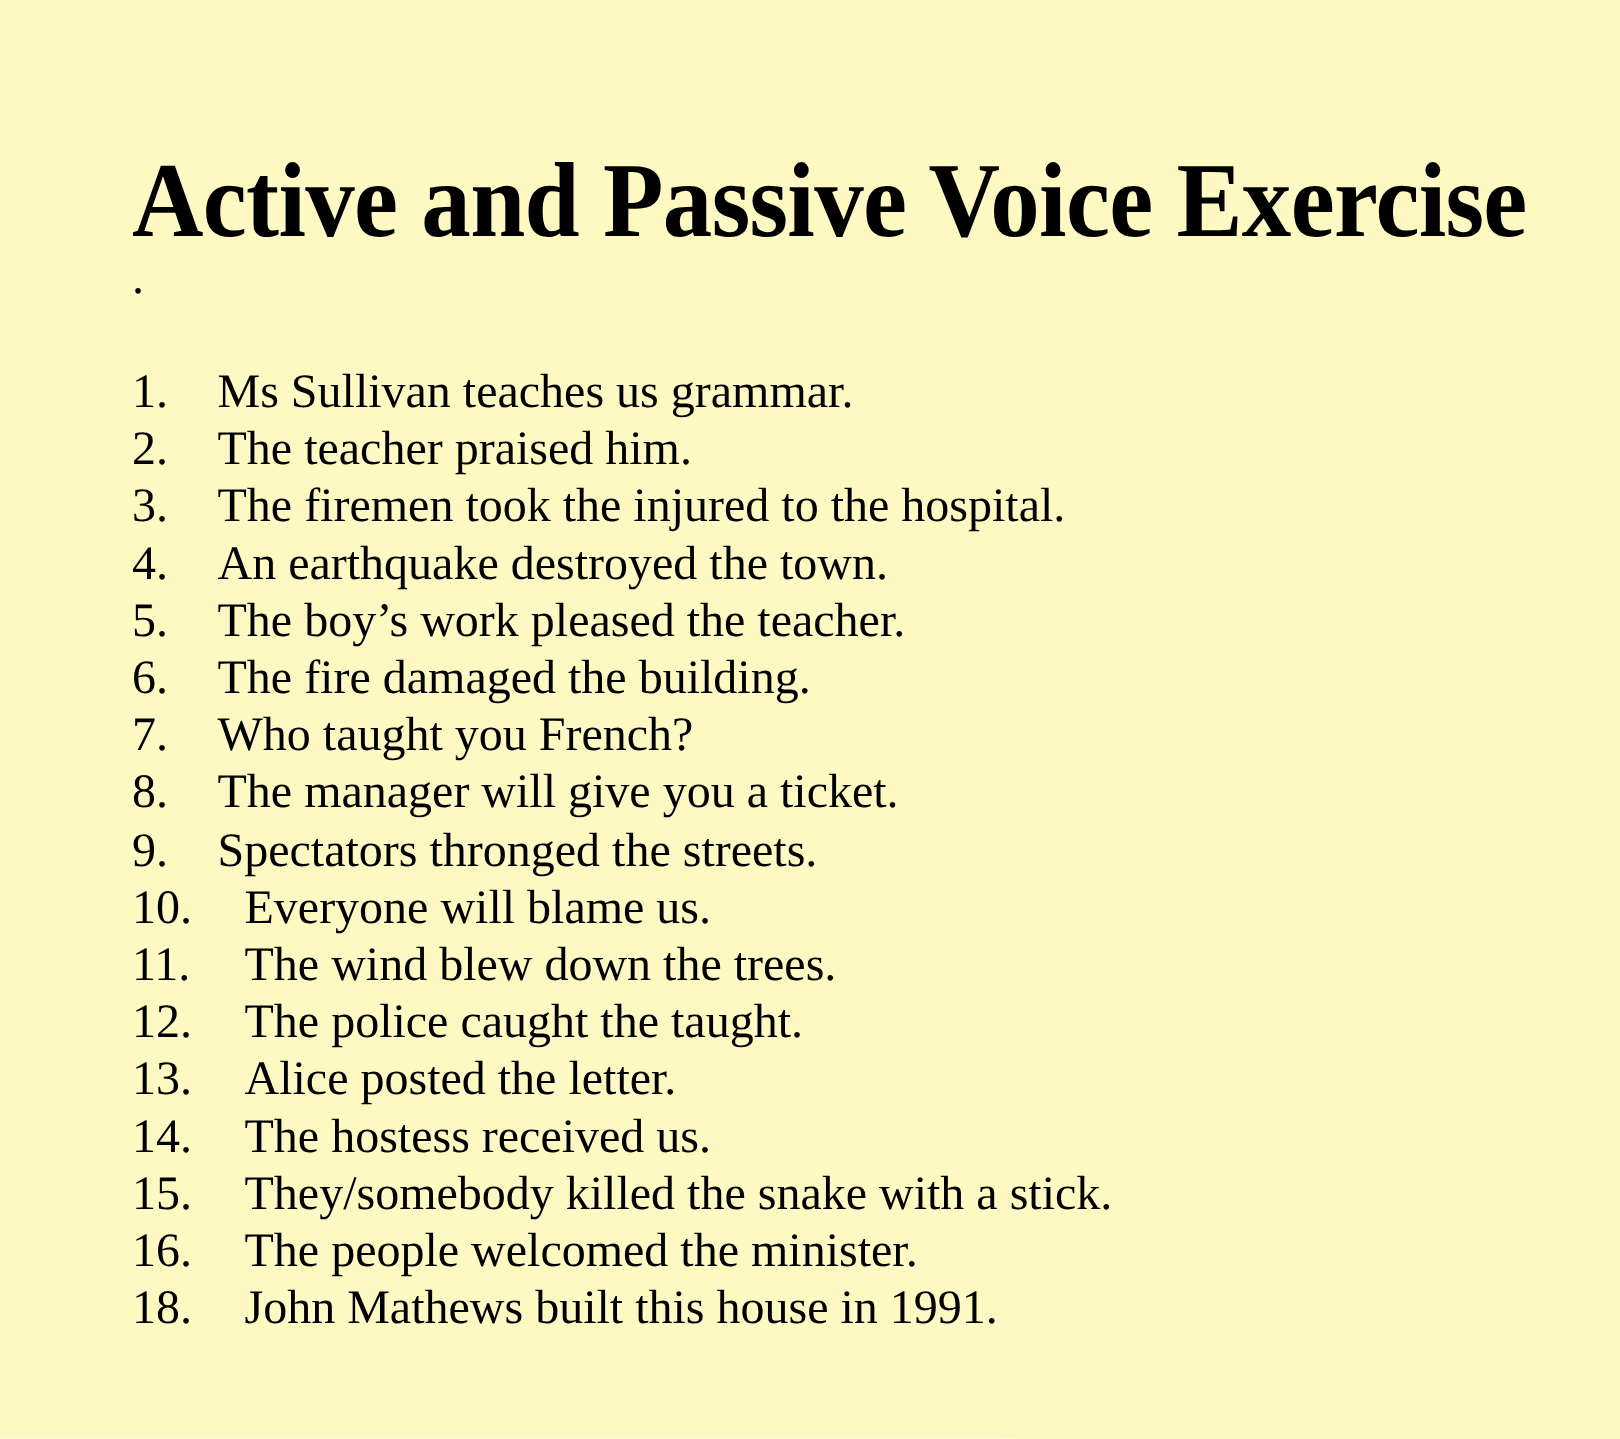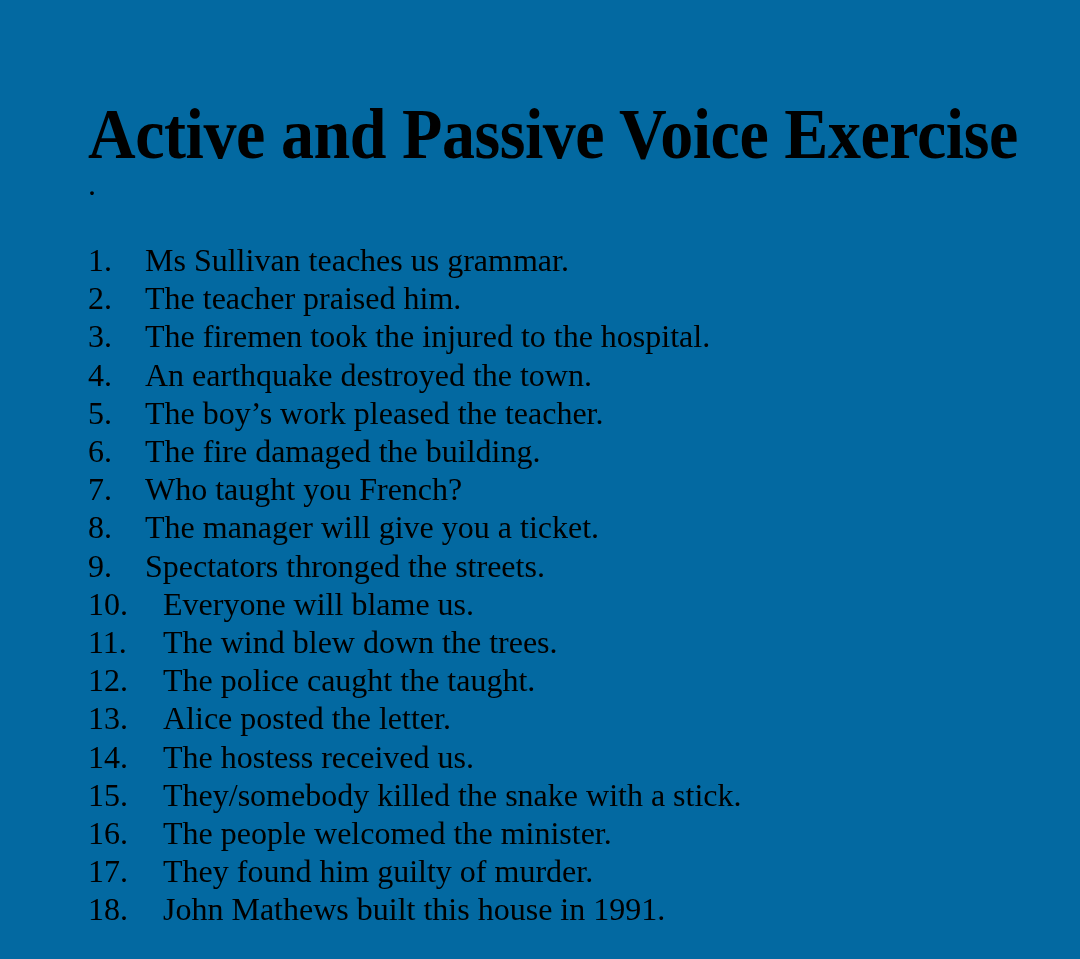--- a/index.html
+++ b/index.html
@@ -4,21 +4,21 @@
 <style>
   html, body { margin: 0; padding: 0; }
   body {
     width: 1080px; height: 959px;
     background: #ffffff;
     color: #000000;
     font-family: "Liberation Serif", serif;
     position: relative;
     overflow: hidden;
   }
-  .page { position: absolute; inset: 0; background: #0369a1; }
+  .page { position: absolute; inset: 0; background: #fef9c3; }
   .doc-title {
     position: absolute;
     top: 44px; left: 88px;
     font-size: 71px;
     font-weight: bold;
     line-height: 1.2;
     white-space: nowrap;
     letter-spacing: -0.5px;
     transform: scaleX(0.93);
     transform-origin: 0 0;
@@ -115,22 +115,19 @@
     </div>
 
     <div class="row d2">
       <span class="num">15.</span><span>They/somebody </span><b>killed</b><span> the snake with a stick.</span>
     </div>
 
     <div class="row d2">
       <span class="num">16.</span><span>The people </span><b>welcomed</b><span> the minister.</span>
     </div>
 
-    <div class="row d2">
-      <span class="num">17.</span><span>They </span><b>found</b><span> him guilty of murder.</span>
-    </div>
 
     <div class="row d2">
       <span class="num">18.</span><span>John Mathews </span><b>built</b><span> this house in 1991.</span>
     </div>
 
   </div>
 </div>
 
 </body></html>

